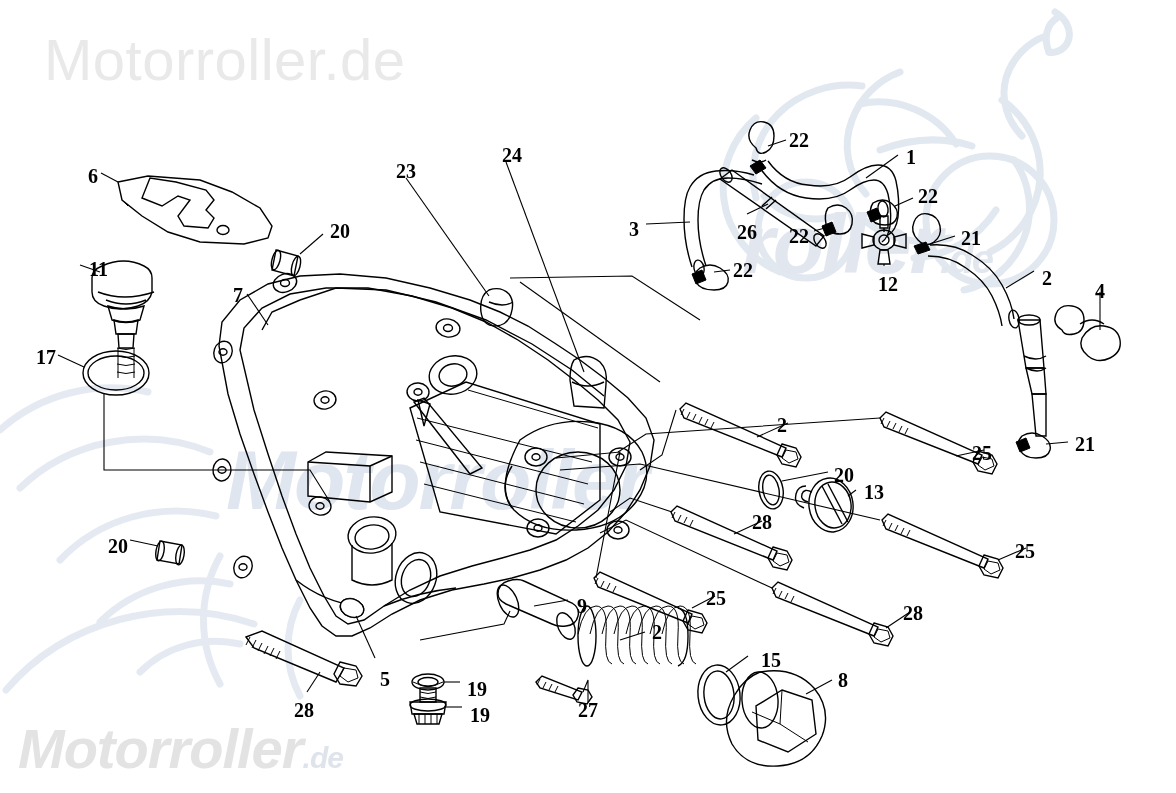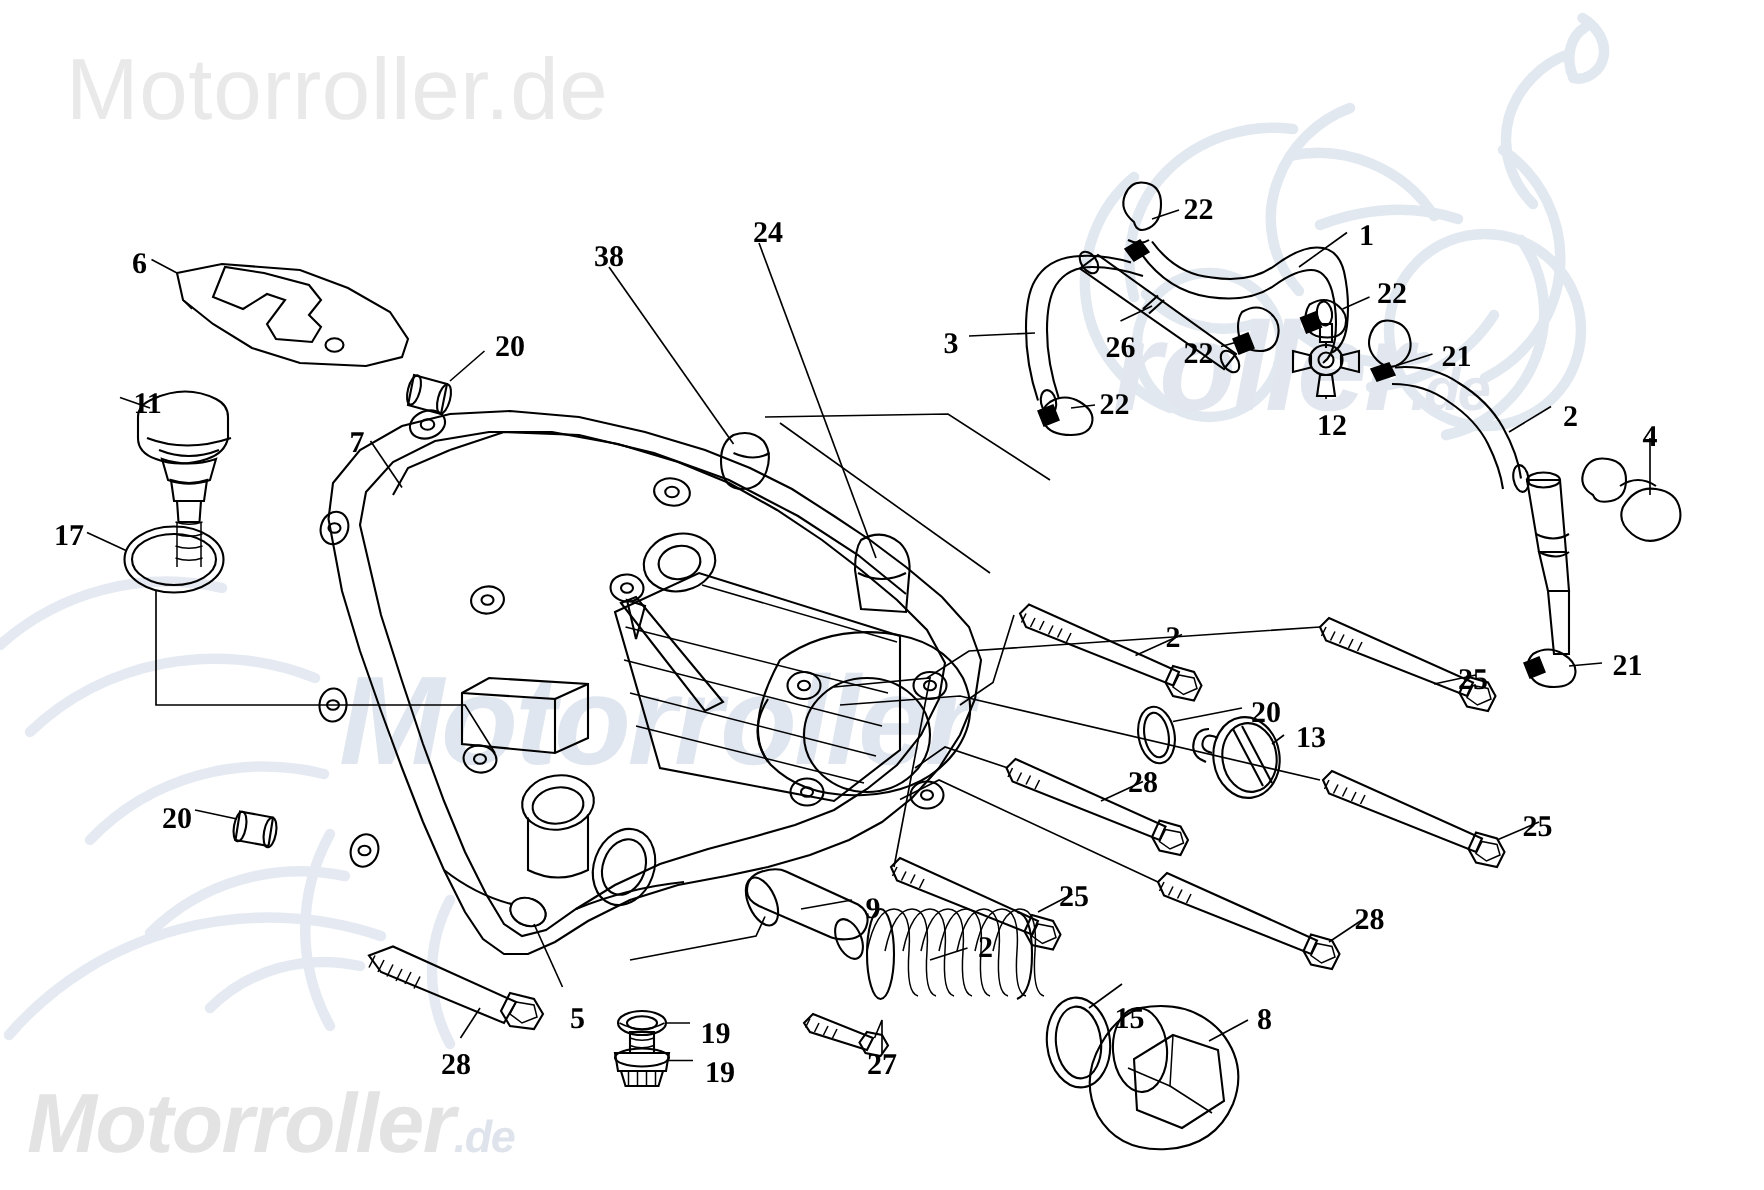--- a/index.html
+++ b/index.html
@@ -579,34 +579,34 @@
   <div class="callout" style="left:380px; top:669px;">5</div>
   <div class="callout" style="left:88px;  top:166px;">6</div>
   <div class="callout" style="left:233px; top:285px;">7</div>
   <div class="callout" style="left:838px; top:670px;">8</div>
   <div class="callout" style="left:577px; top:596px;">9</div>
   <div class="callout" style="left:652px; top:622px;">2</div>
   <div class="callout" style="left:57px;  top:259px;margin-left:32px;">11</div>
   <div class="callout" style="left:878px; top:274px;">12</div>
   <div class="callout" style="left:864px; top:482px;">13</div>
   <div class="callout" style="left:777px; top:415px;">2</div>
-  <div class="callout" style="left:743px; top:650px;margin-top:19px;">15</div>
+  <div class="callout" style="left:761px; top:650px;">15</div>
   <div class="callout" style="left:834px; top:465px;">20</div>
   <div class="callout" style="left:36px;  top:347px;">17</div>
   <div class="callout" style="left:470px; top:705px;">19</div>
   <div class="callout" style="left:467px; top:679px;">19</div>
   <div class="callout" style="left:330px; top:221px;">20</div>
   <div class="callout" style="left:108px; top:536px;">20</div>
   <div class="callout" style="left:961px; top:228px;">21</div>
   <div class="callout" style="left:1075px; top:434px;">21</div>
   <div class="callout" style="left:789px; top:130px;">22</div>
   <div class="callout" style="left:918px; top:186px;">22</div>
   <div class="callout" style="left:789px; top:226px;">22</div>
   <div class="callout" style="left:733px; top:260px;">22</div>
-  <div class="callout" style="left:396px; top:161px;">38</div>
+  <div class="callout" style="left:396px; top:161px;">23</div>
   <div class="callout" style="left:502px; top:145px;">24</div>
   <div class="callout" style="left:972px; top:443px;">25</div>
   <div class="callout" style="left:1015px; top:541px;">25</div>
   <div class="callout" style="left:706px; top:588px;">25</div>
   <div class="callout" style="left:737px; top:222px;">26</div>
   <div class="callout" style="left:578px; top:700px;">27</div>
   <div class="callout" style="left:294px; top:700px;">28</div>
   <div class="callout" style="left:752px; top:512px;">28</div>
   <div class="callout" style="left:903px; top:603px;">28</div>
 

